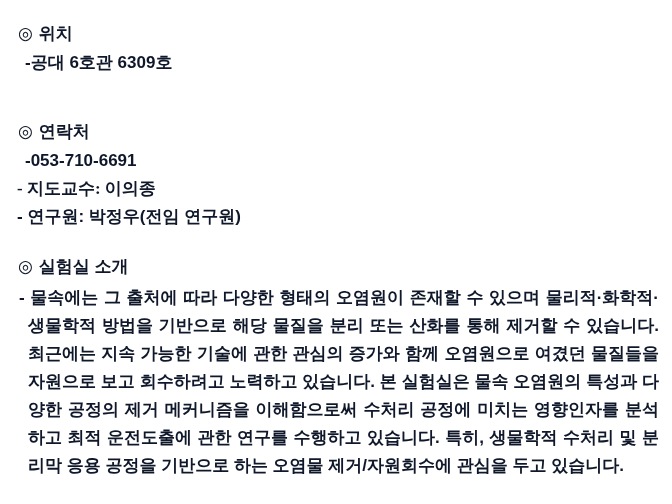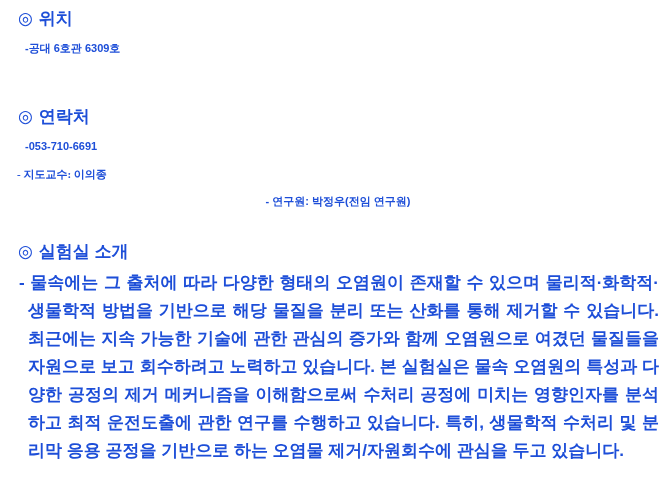--- a/index.html
+++ b/index.html
@@ -7,49 +7,49 @@
     padding: 0;
     width: 672px;
     height: 504px;
     overflow: hidden;
     background: #ffffff;
   }
   .doc {
     box-sizing: border-box;
     width: 672px;
     height: 356px;
-    padding: 9px 13px 0 15px;
+    padding: 24px 13px 0 15px;
     font-family: "Liberation Sans", "DejaVu Sans", sans-serif;
     font-weight: 700;
-    color: #1d4ed8;
+    color: #0f172a;
     background: #ffffff;
   }
   .sec { margin: 0; }
   .heading {
     margin: 0;
     padding-left: 3px;
     font-size: 17px;
     line-height: 20px;
     font-weight: 700;
     white-space: nowrap;
   }
   .marker { display: inline-block; margin-right: 6px; font-weight: 400; }
   .line {
     margin: 0;
-    font-size: 11px;
+    font-size: 17px;
     line-height: 20px;
     white-space: nowrap;
   }
   .content-line { padding-left: 10px; margin-top: 9px; }
   .mt-contact-heading { margin-top: 49px; }
   .mt-members-heading { margin-top: 31px; }
   .mt-intro-heading   { margin-top: 31px; }
   .advisor-line { padding-left: 2px; margin-top: 8px; font-family: Liberation Serif, serif; }
   .researchers { margin-top: 8px; }
-  .researchers .line { line-height: 19px; text-align: center; }
+  .researchers .line { line-height: 19px; }
   .res-first { padding-left: 2px; }
   .res-cont  { padding-left: 49px; }
   .intro-paragraph {
     margin: 7px 0 0;
     padding-left: 13px;
     text-indent: -9px;
     font-size: 17px;
     line-height: 28px;
     text-align: justify;
     word-break: break-all;

